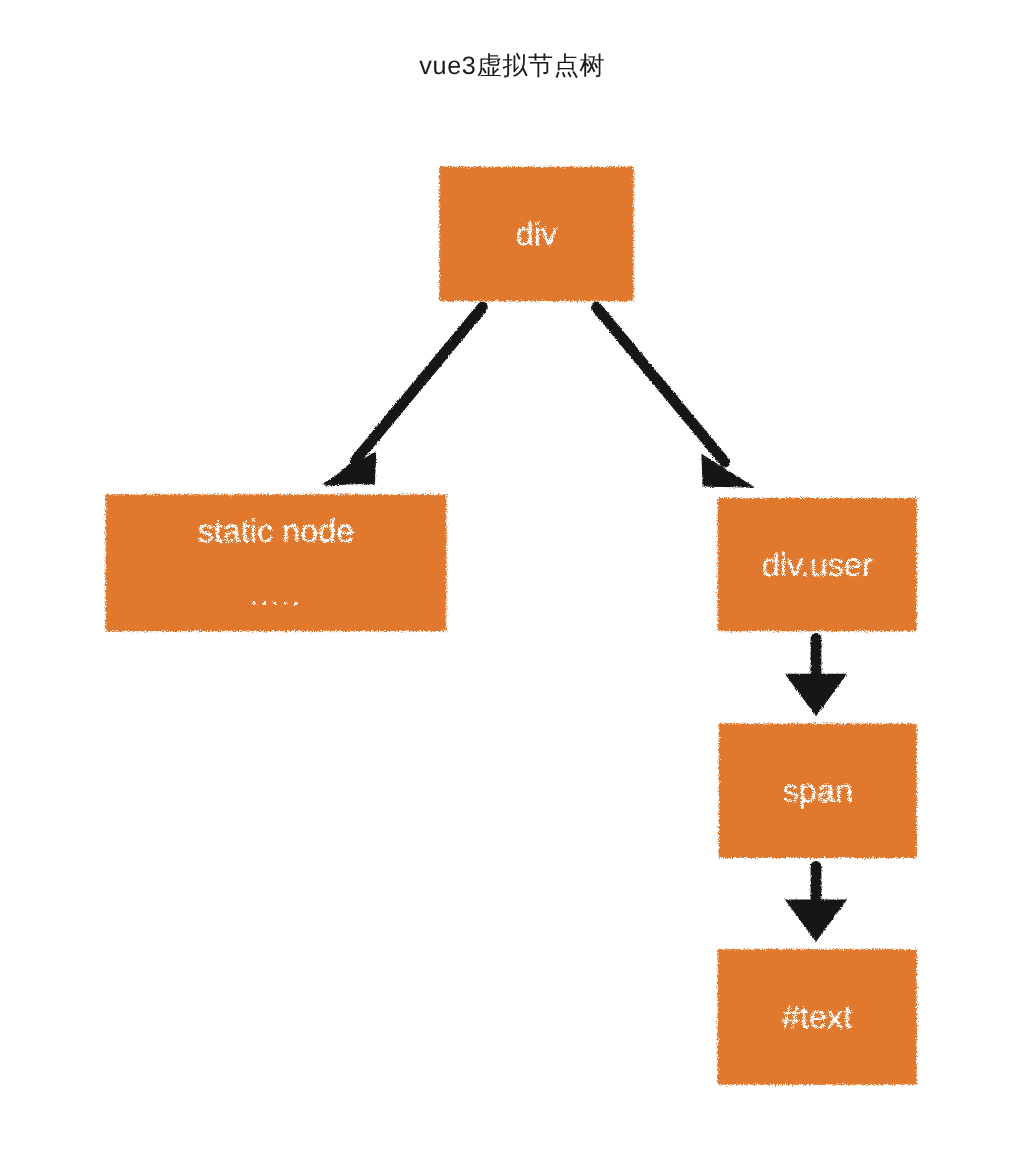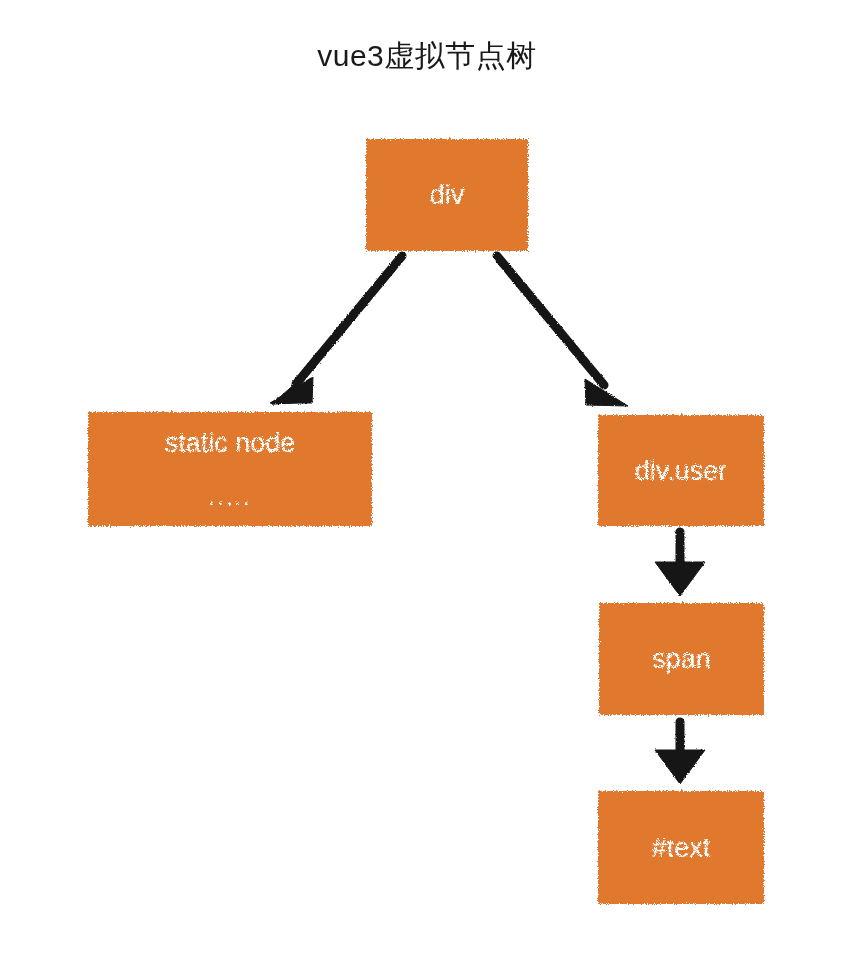--- a/index.html
+++ b/index.html
@@ -17,21 +17,21 @@
     font-family: "Liberation Sans", "DejaVu Sans", sans-serif;
     -webkit-font-smoothing: antialiased;
   }
 
   #diagram-title {
     position: absolute;
     left: 0;
     top: 36px;
     width: 854px;
     text-align: center;
-    font-size: 30px;
+    font-size: 21px;
     line-height: 40px;
     color: #1a1a1a;
     font-weight: 400;
     letter-spacing: 0.5px;
   }
 
   .node-box {
     position: absolute;
     background: #e0782d;
     color: #ffffff;

